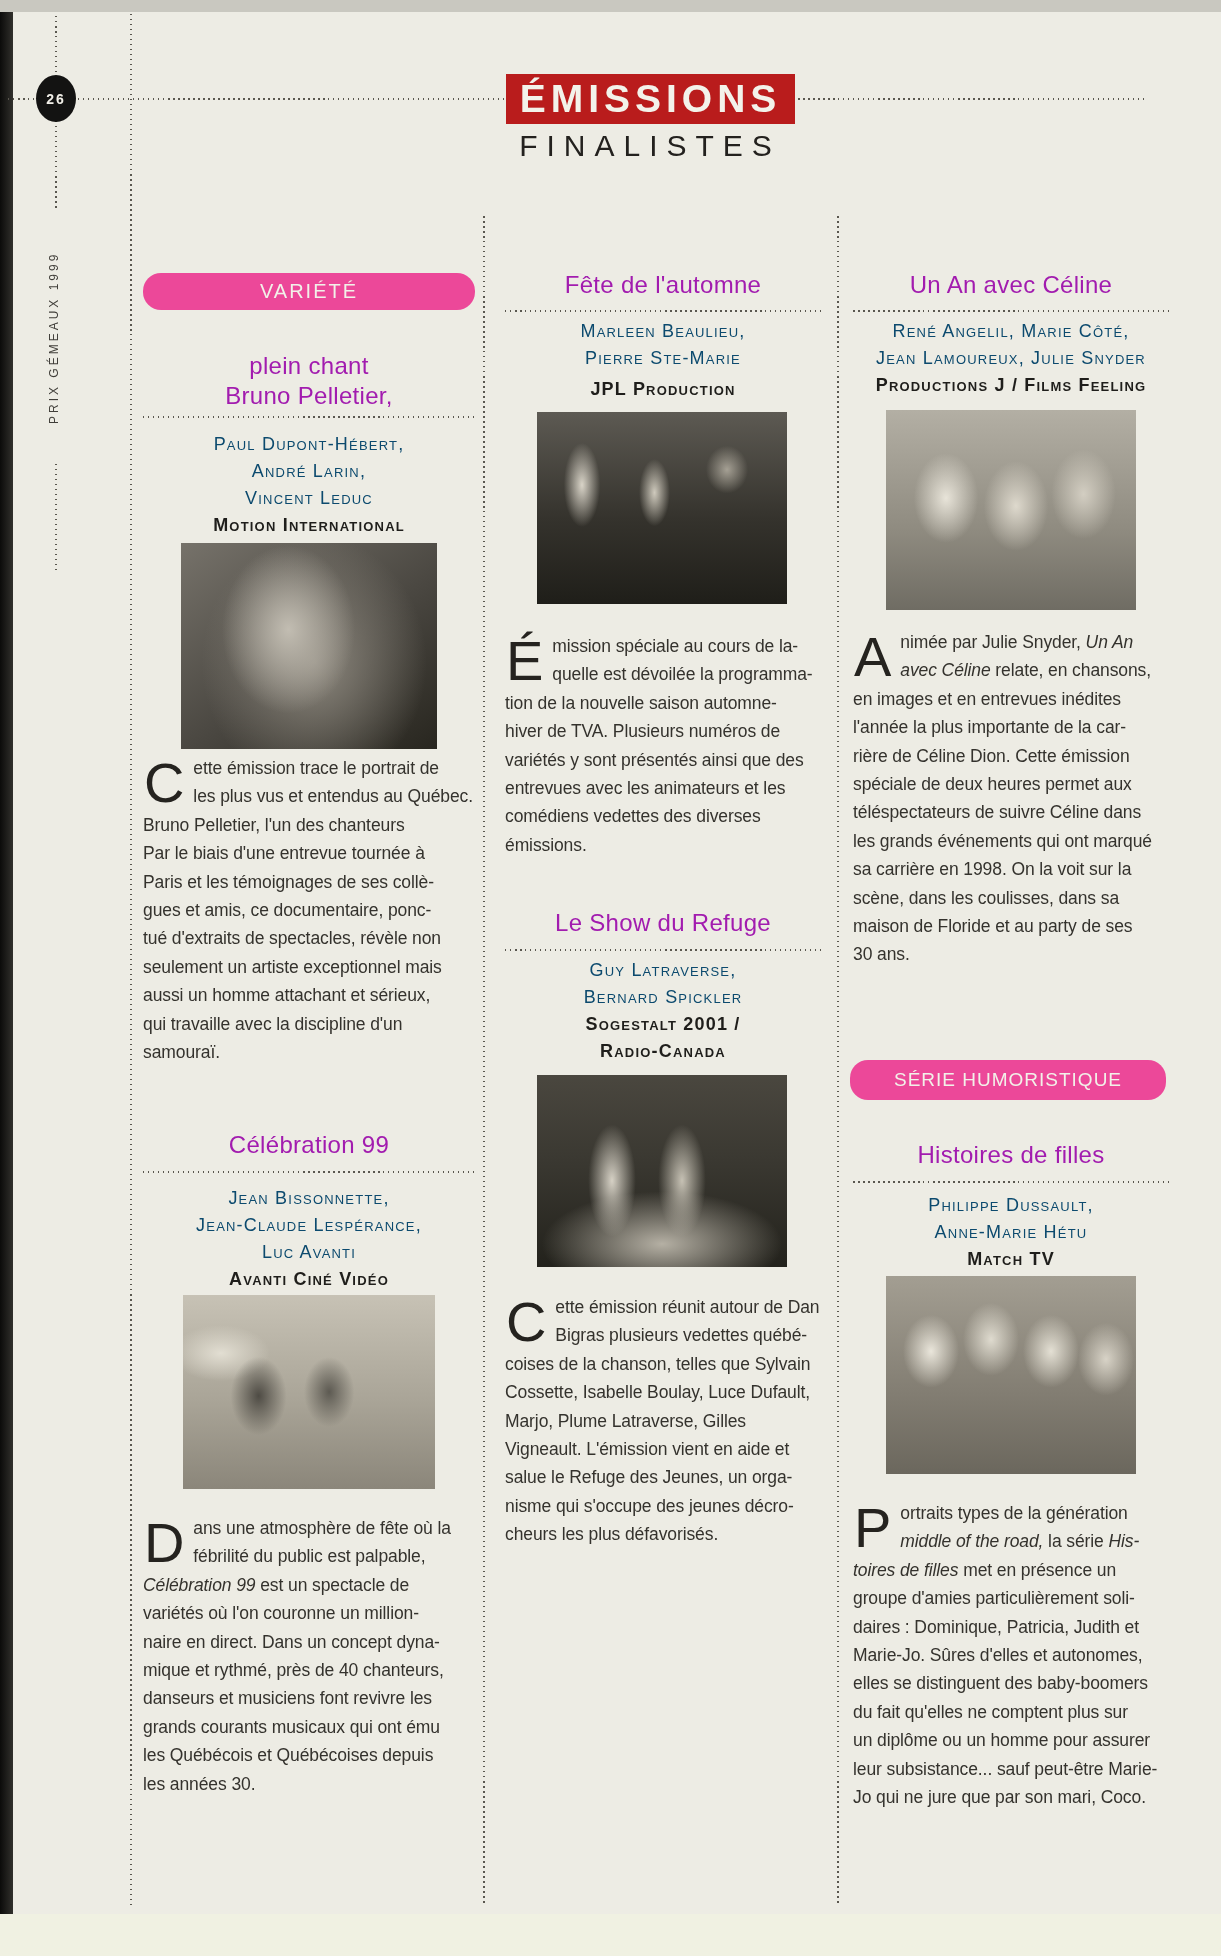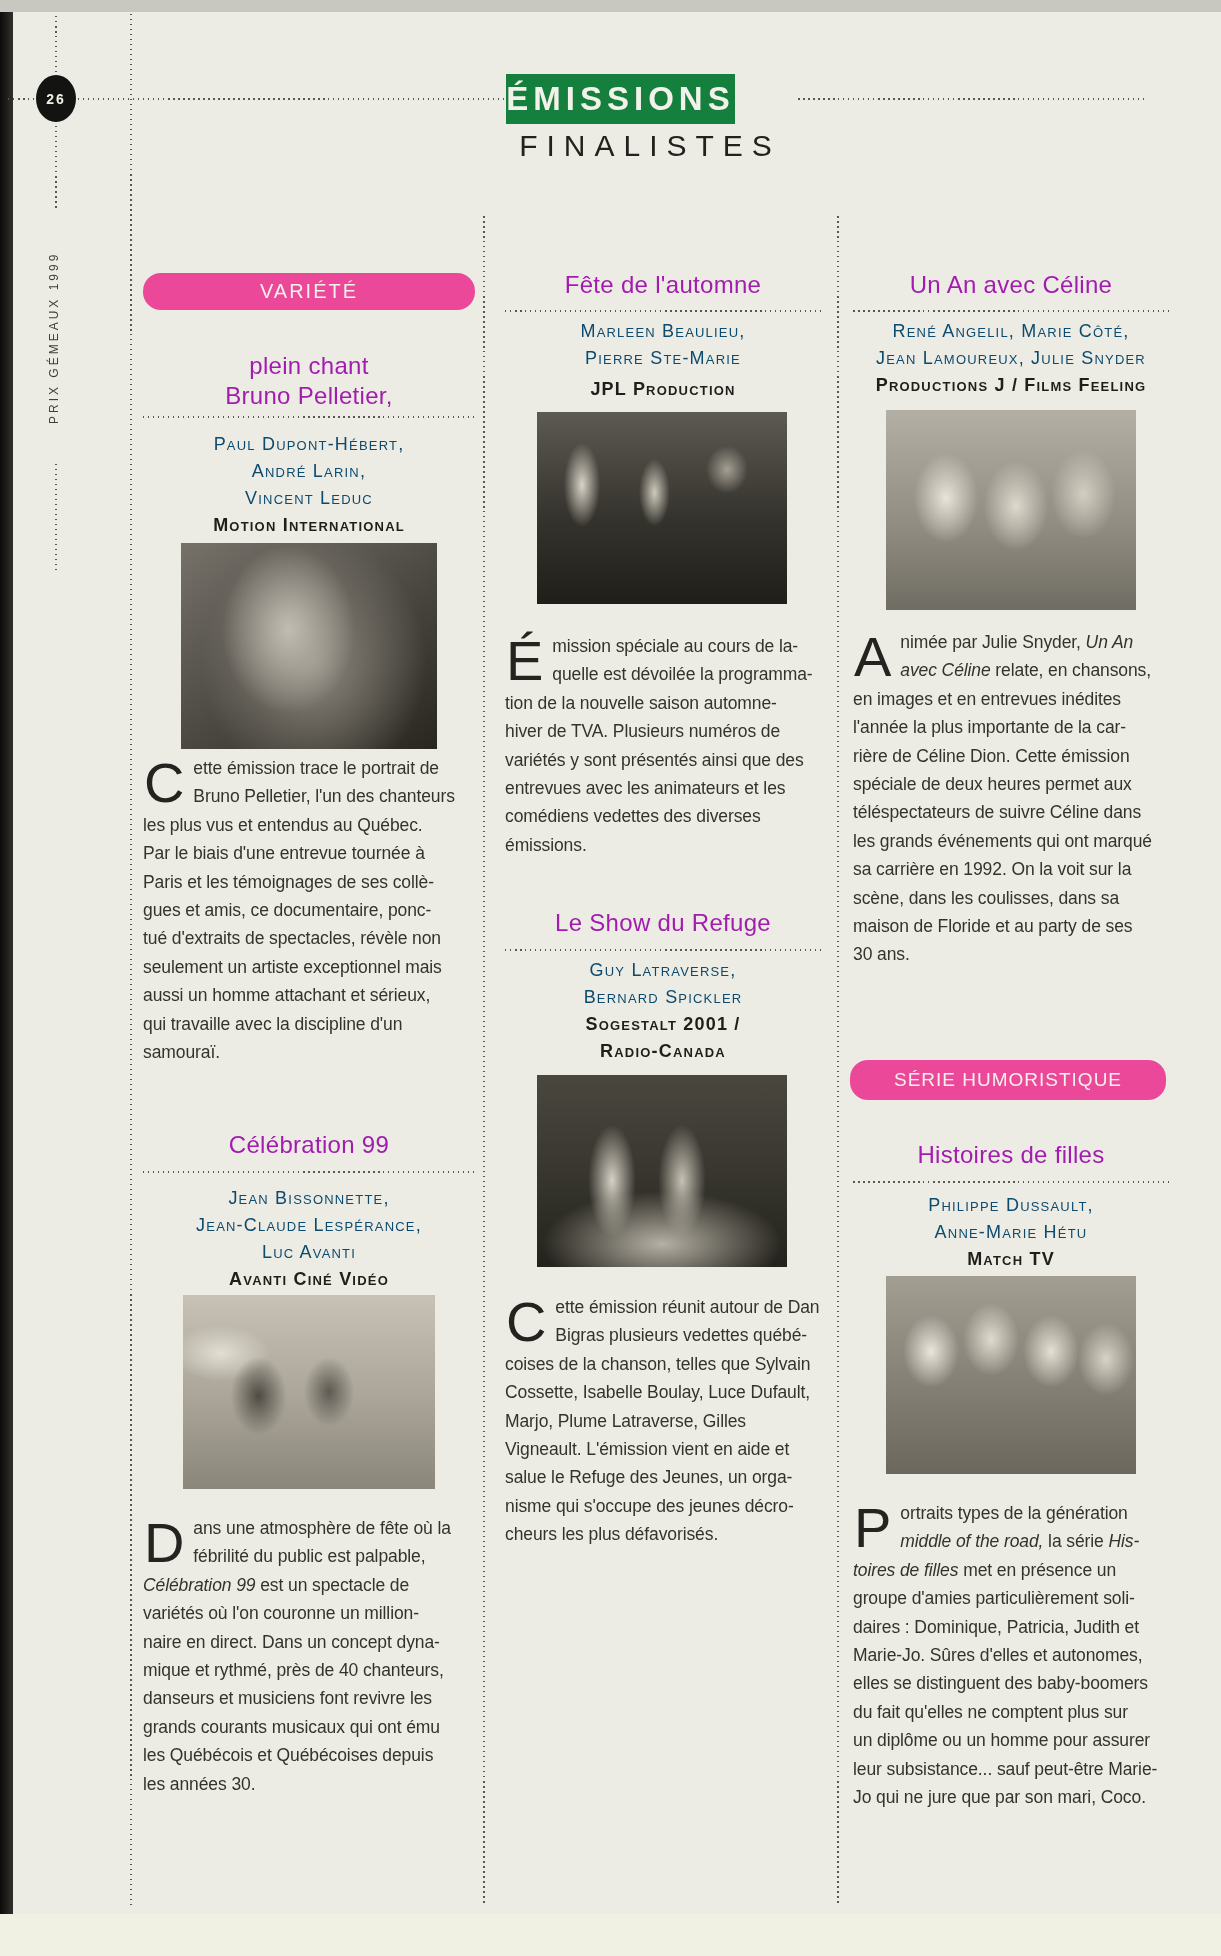--- a/index.html
+++ b/index.html
@@ -27,22 +27,22 @@
   #div-mid2  { left:837px; top:204px; height:1689px; }
 
   #page-badge { position:absolute; left:36px; top:63px; width:40px; height:47px;
     background:#131312; border-radius:50%; color:#f1efe8; font-size:14px; font-weight:bold;
     letter-spacing:2px; display:flex; align-items:center; justify-content:center; }
   #spine { position:absolute; left:32px; top:192px; width:44px; height:268px;
     writing-mode:vertical-rl; transform:rotate(180deg);
     font-size:12px; letter-spacing:3px; color:#403e39;
     display:flex; align-items:center; justify-content:center; }
 
-  #header-banner { position:absolute; left:506px; top:62px; width:229px; height:50px;
-    background:#15803d; color:#f3f2ea; font-size:33px; font-weight:bold; letter-spacing:5px;
+  #header-banner { position:absolute; left:506px; top:62px; width:289px; height:50px;
+    background:#b91c1c; color:#f3f2ea; font-size:39px; font-weight:bold; letter-spacing:5px;
     display:flex; align-items:center; justify-content:center; }
   #header-subtitle { position:absolute; left:470px; top:117px; width:360px; text-align:center;
     font-size:30px; letter-spacing:9px; color:#23211e; font-weight:400; }
 
   .banner { position:absolute; background:#ec4899; color:#f2f1e9; font-weight:normal;
     display:flex; align-items:center; justify-content:center;border-radius:18px; }
   #banner-variete { left:143px; top:261px; width:332px; height:37px; font-size:20px; letter-spacing:2px; }
   #banner-serie   { left:850px; top:1048px; width:316px; height:40px; font-size:19px; letter-spacing:1px; }
 
   .title { position:absolute; font-size:24px; line-height:30px; color:#a21caf; text-align:center;
@@ -170,22 +170,22 @@
       <div>Vincent Leduc</div>
     </div>
   <div id="l1-company" class="company">
       <div>Motion International</div>
     </div>
   <div id="l1-photo" class="photo ph-bruno"></div>
   <div id="l1-body" class="body">
     <span class="dropcap">C</span>
     <div class="lines">
         <div><span>ette émission trace le portrait de</span></div>
+        <div><span>les plus vus et entendus au Québec.</span></div>
         <div><span>Bruno Pelletier, l'un des chanteurs</span></div>
-        <div><span>les plus vus et entendus au Québec.</span></div>
         <div><span>Par le biais d'une entrevue tournée à</span></div>
         <div><span>Paris et les témoignages de ses collè-</span></div>
         <div><span>gues et amis, ce documentaire, ponc-</span></div>
         <div><span>tué d'extraits de spectacles, révèle non</span></div>
         <div><span>seulement un artiste exceptionnel mais</span></div>
         <div><span>aussi un homme attachant et sérieux,</span></div>
         <div><span>qui travaille avec la discipline d'un</span></div>
         <div><span>samouraï.</span></div>
       </div>
   </div>
@@ -289,21 +289,21 @@
     <span class="dropcap">A</span>
     <div class="lines">
         <div><span>nimée par Julie Snyder, </span><span class="it">Un An</span></div>
         <div><span class="it">avec Céline</span><span> relate, en chansons,</span></div>
         <div><span>en images et en entrevues inédites</span></div>
         <div><span>l'année la plus importante de la car-</span></div>
         <div><span>rière de Céline Dion. Cette émission</span></div>
         <div><span>spéciale de deux heures permet aux</span></div>
         <div><span>téléspectateurs de suivre Céline dans</span></div>
         <div><span>les grands événements qui ont marqué</span></div>
-        <div><span>sa carrière en 1992. On la voit sur la</span></div>
+        <div><span>sa carrière en 1998. On la voit sur la</span></div>
         <div><span>scène, dans les coulisses, dans sa</span></div>
         <div><span>maison de Floride et au party de ses</span></div>
         <div><span>30 ans.</span></div>
       </div>
   </div>
 
   <div id="banner-serie" class="banner">SÉRIE HUMORISTIQUE</div>
 
   <div id="r2-title" class="title">
       <div>Histoires de filles</div>

